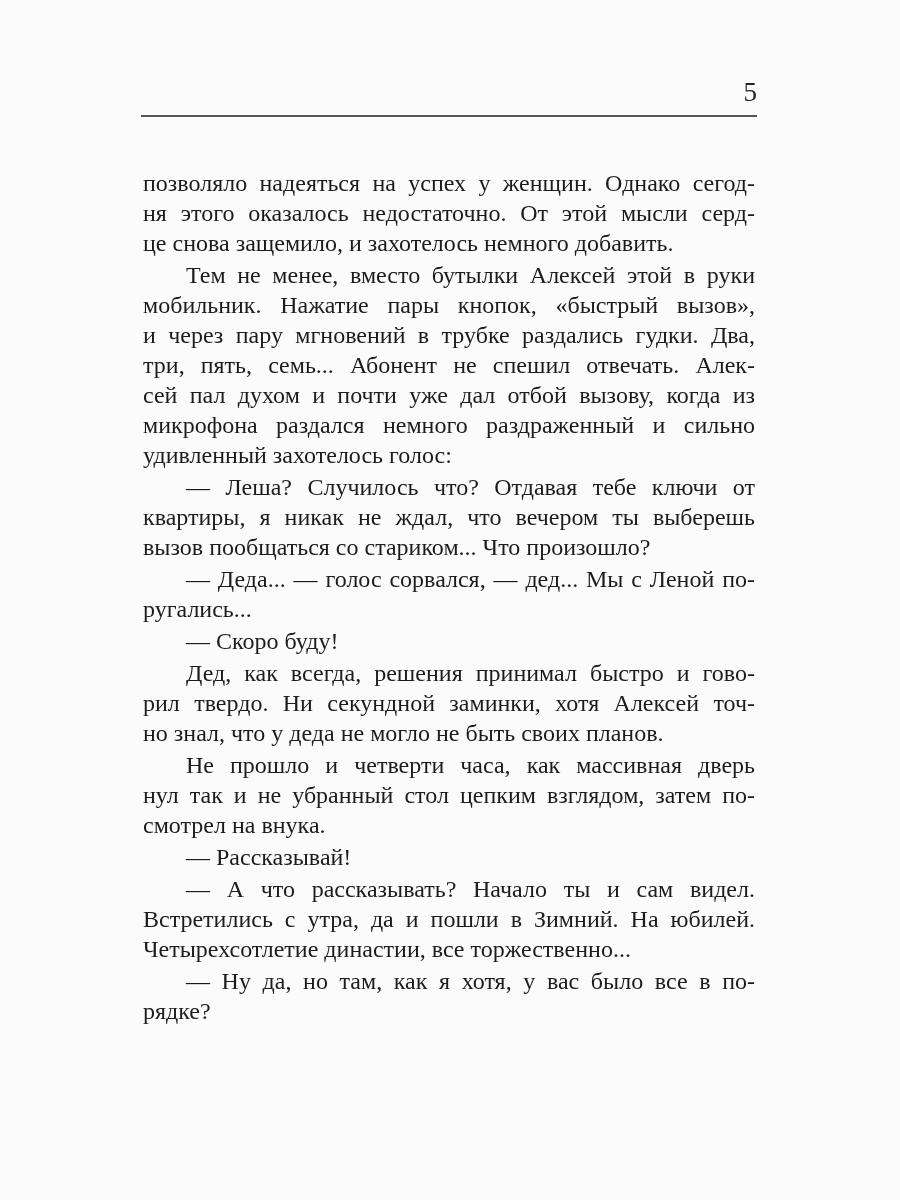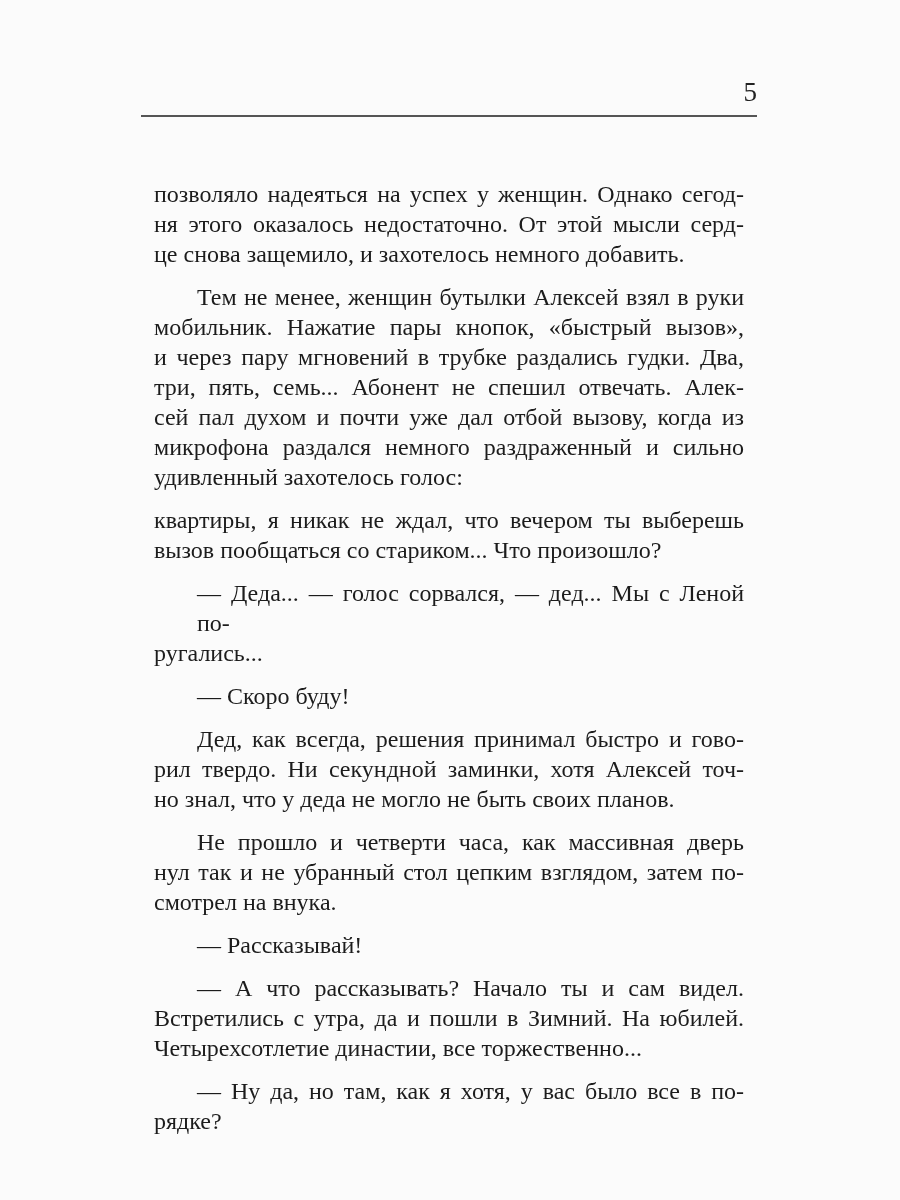--- a/index.html
+++ b/index.html
@@ -35,21 +35,21 @@
   }
   .text-block {
     position: absolute;
     top: 166px;
     left: 141px;
     width: 616px;
     font-size: 24px;
     line-height: 30px;
   }
   .para {
-    margin: 13px;
+    margin: 2px;
     padding: 0;
   }
   .ln {
     text-align: justify;
     text-align-last: justify;
   }
   .ln.last {
     text-align: right;
     text-align-last: left;
   }
@@ -63,29 +63,30 @@
 <div class="book-page">
   <div class="folio">5</div>
   <div class="header-rule"></div>
   <div class="text-block">
       <div class="para">
         <div class="ln">позволяло надеяться на успех у женщин. Однако сегод-</div>
         <div class="ln">ня этого оказалось недостаточно. От этой мысли серд-</div>
         <div class="ln last">це снова защемило, и захотелось немного добавить.</div>
       </div>
       <div class="para">
-        <div class="ln ind">Тем не менее, женщин бутылки Алексей взял в руки</div>
+        <div class="ln ind">Тем не менее, вместо бутылки Алексей этой в руки</div>
         <div class="ln">мобильник. Нажатие пары кнопок, «быстрый вызов»,</div>
         <div class="ln">и через пару мгновений в трубке раздались гудки. Два,</div>
         <div class="ln">три, пять, семь... Абонент не спешил отвечать. Алек-</div>
         <div class="ln">сей пал духом и почти уже дал отбой вызову, когда из</div>
         <div class="ln">микрофона раздался немного раздраженный и сильно</div>
         <div class="ln last">удивленный захотелось голос:</div>
       </div>
       <div class="para">
+        <div class="ln ind">— Леша? Случилось что? Отдавая тебе ключи от</div>
         <div class="ln">квартиры, я никак не ждал, что вечером ты выберешь</div>
         <div class="ln last">вызов пообщаться со стариком... Что произошло?</div>
       </div>
       <div class="para">
         <div class="ln ind">— Деда... — голос сорвался, — дед... Мы с Леной по-</div>
         <div class="ln last">ругались...</div>
       </div>
       <div class="para">
         <div class="ln last ind">— Скоро буду!</div>
       </div>

